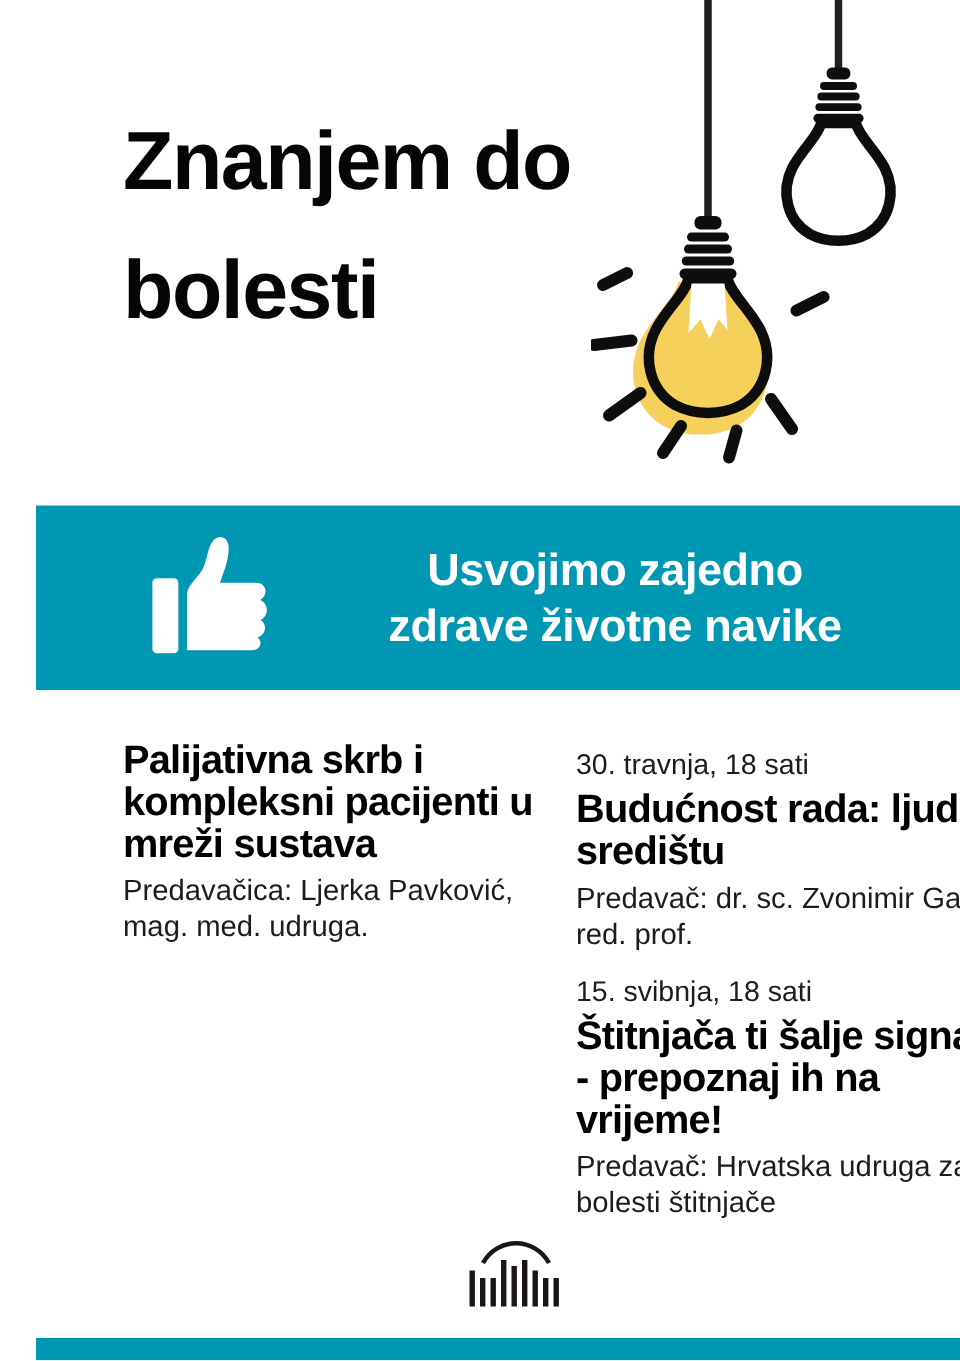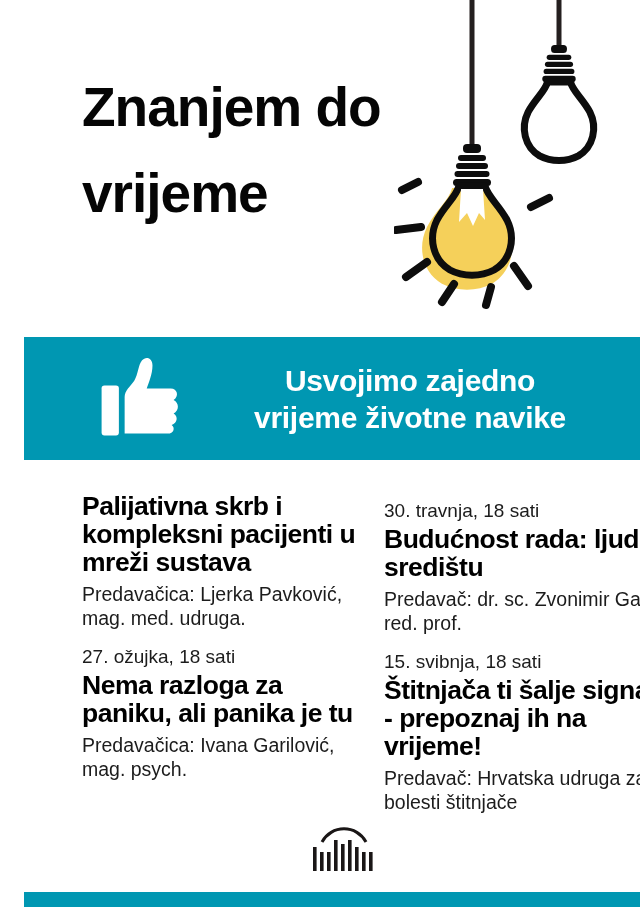--- a/index.html
+++ b/index.html
@@ -41,21 +41,21 @@
   .logo{position:absolute;left:284px;top:823px;width:72px;height:50px;}
   .footer-strip{position:absolute;left:0;bottom:0;width:640px;height:15px;background:var(--teal,#0097B2);}
 </style>
 </head>
 <body>
 
 <div class="poster" style="--teal: #0097B2;">
 
   <h1 class="title">
     <span>Znanjem do</span>
-    <span>vrijeme</span>
+    <span>bolesti</span>
   </h1>
 
   <svg class="bulbs" viewBox="0 0 270 320" aria-hidden="true">
     <defs>
       <path id="pear" d="M -13 0 C -16 11 -27 19 -35 34 C -44 52 -39 74 -22 84 C -9 91 9 91 22 84 C 39 74 44 52 35 34 C 27 19 16 11 13 0 Z"></path>
       <g id="socket" fill="#0d0d0d">
         <rect x="-9" y="0" width="18" height="9" rx="4"></rect>
         <rect x="-14" y="11" width="28" height="6" rx="3"></rect>
         <rect x="-16" y="19" width="32" height="6" rx="3"></rect>
         <rect x="-17.5" y="27" width="35" height="6" rx="3"></rect>
@@ -93,33 +93,28 @@
     <svg class="thumb" viewBox="0 0 92 100" aria-hidden="true">
       <g fill="#ffffff">
         <rect x="6" y="36" width="18" height="52" rx="3"></rect>
         <path d="M30,86 L30,48 C30,41 36,37 40,31 C44,25 44,15 48,10 C52,5 59,7 59,15
                  C59,24 55,33 53,39 L78,39 C85,39 87,47 81,51 C87,54 87,62 81,65
                  C86,68 85,75 79,77 C83,80 81,86 75,86 Z"></path>
       </g>
     </svg>
     <div class="banner-text">
       <div>Usvojimo zajedno</div>
-      <div>vrijeme životne navike</div>
+      <div>zdrave životne navike</div>
     </div>
   </div>
 
   <div class="col col-left">
     <div class="event">
       <h2 class="etitle">Palijativna skrb i kompleksni pacijenti u mreži sustava</h2>
       <div class="speaker">Predavačica: Ljerka Pavković, mag. med. udruga.</div>
-    </div>
-    <div class="event">
-      <div class="date">27. ožujka, 18 sati</div>
-      <h2 class="etitle">Nema razloga za paniku, ali panika je tu</h2>
-      <div class="speaker">Predavačica: Ivana Garilović, mag. psych.</div>
     </div>
   </div>
 
   <div class="col col-right">
     <div class="event">
       <div class="date">30. travnja, 18 sati</div>
       <h2 class="etitle">Budućnost rada: ljudi u središtu</h2>
       <div class="speaker">Predavač: dr. sc. Zvonimir Galić, red. prof.</div>
     </div>
     <div class="event">

